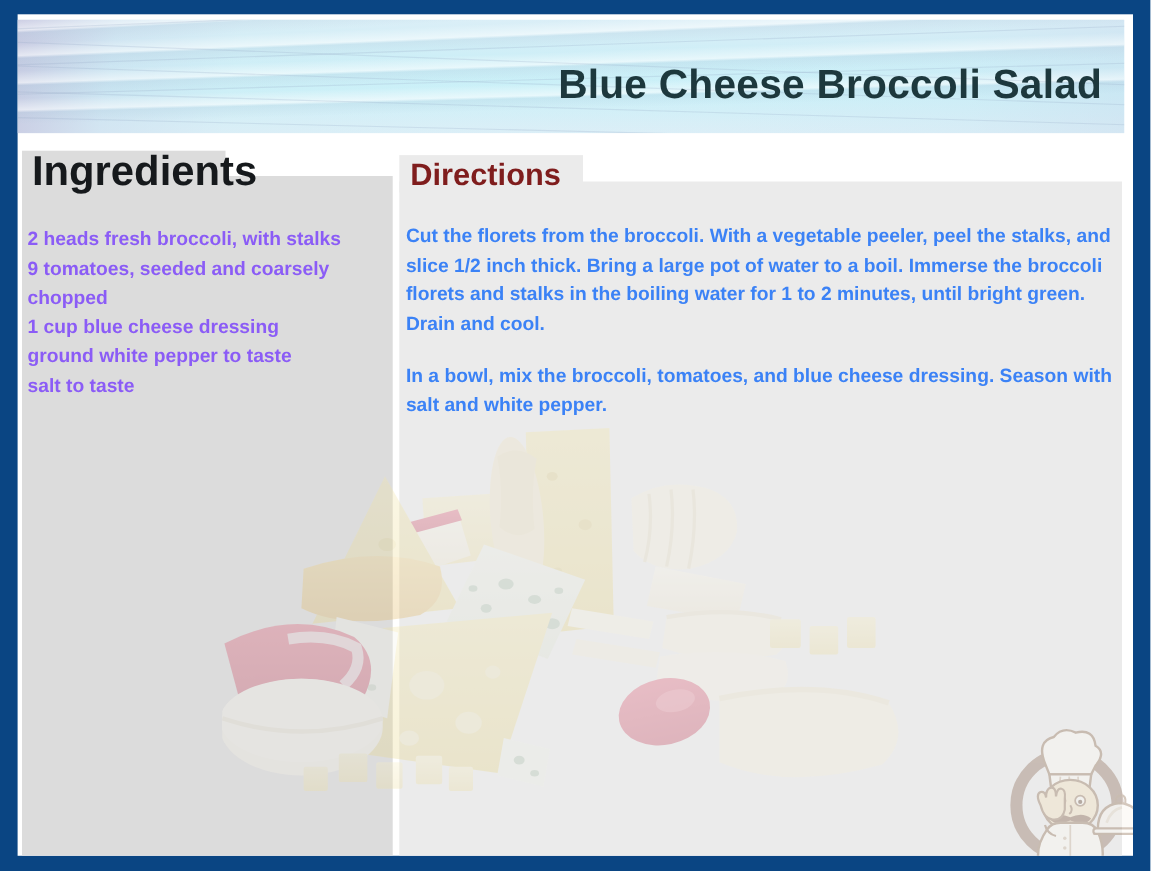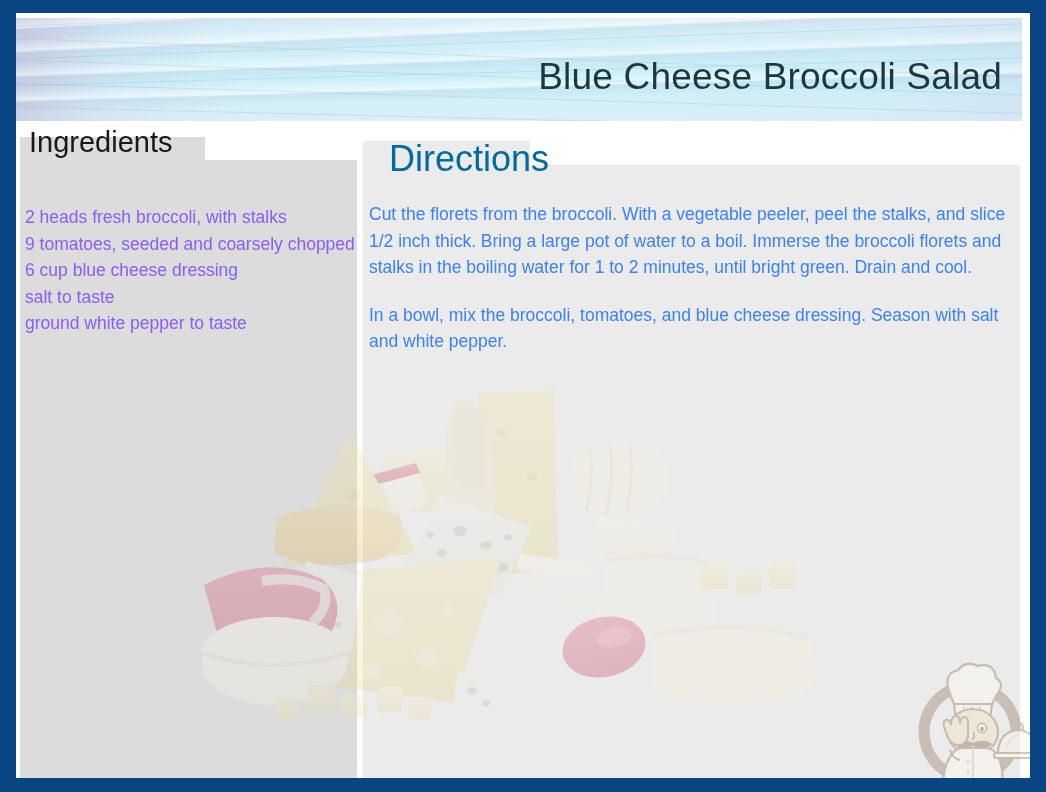--- a/index.html
+++ b/index.html
@@ -13,20 +13,21 @@
     overflow: hidden;
     font-family: "Liberation Sans", sans-serif;
   }
 
   #slide {
     position: relative;
     width: 1046px;
     height: 792px;
     background: #0a4583;
     box-sizing: border-box;
+    font-weight: bold;
   }
 
   
   #page {
     position: absolute;
     left: 16px;
     top: 13px;
     width: 1014px;
     height: 765px;
     background: #ffffff;
@@ -97,22 +98,22 @@
     position: absolute;
     left: 4px;
     top: 124px;
     width: 185px;
     height: 36px;
     background: #dcdcdc;
   }
   #ing-heading {
     position: absolute;
     left: 13px;
-    top: 112px;
-    font-size: 29px;
+    top: 126px;
+    font-size: 38px;
     line-height: 34px;
     color: #16191c;
     white-space: nowrap;
   }
   #ing-list {
     position: absolute;
     left: 9px;
     top: 191px;
     width: 330px;
     font-size: 17.5px;
@@ -132,25 +133,25 @@
   #dir-tab {
     position: absolute;
     left: 347px;
     top: 128px;
     width: 167px;
     height: 34px;
     background: #ebebeb;
   }
   #dir-heading {
     position: absolute;
-    left: 373px;
+    left: 357px;
     top: 129px;
-    font-size: 36px;
+    font-size: 28px;
     line-height: 33px;
-    color: #0369a1;
+    color: #7f1d1d;
     white-space: nowrap;
   }
   #dir-body {
     position: absolute;
     left: 353px;
     top: 188px;
     width: 646px;
     font-size: 17.5px;
     line-height: 26.5px;
     color: #3b82f6;
@@ -199,23 +200,23 @@
       <div class="lat" style="top:70px; transform: rotate(-1.6deg);"></div>
       <div id="banner-title">Blue Cheese Broccoli Salad</div>
     </div>
 
     <div id="ing-panel"></div>
     <div id="ing-tab"></div>
     <div id="ing-heading">Ingredients</div>
     <div id="ing-list">
       <div>2 heads fresh broccoli, with stalks</div>
       <div>9 tomatoes, seeded and coarsely chopped</div>
-      <div>6 cup blue cheese dressing</div>
+      <div>1 cup blue cheese dressing</div>
+      <div>ground white pepper to taste</div>
       <div>salt to taste</div>
-      <div>ground white pepper to taste</div>
     </div>
 
     <div id="dir-panel"></div>
     <div id="dir-tab"></div>
     <div id="dir-heading">Directions</div>
     <div id="dir-body">
       <p>Cut the florets from the broccoli. With a vegetable peeler, peel the stalks, and slice 1/2 inch thick. Bring a large pot of water to a boil. Immerse the broccoli florets and stalks in the boiling water for 1 to 2 minutes, until bright green. Drain and cool.</p>
       <p>In a bowl, mix the broccoli, tomatoes, and blue cheese dressing. Season with salt and white pepper.</p>
     </div>
 

